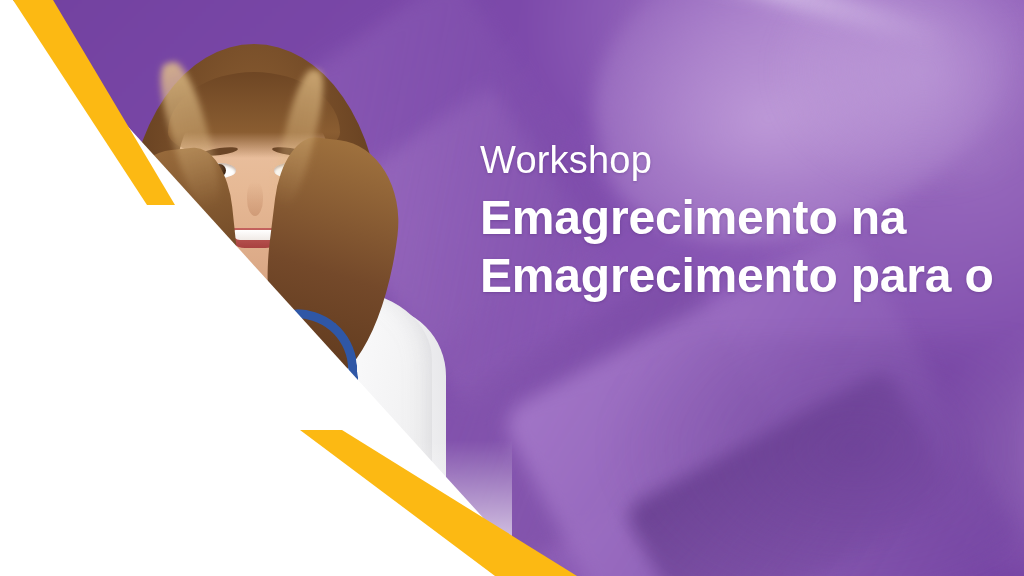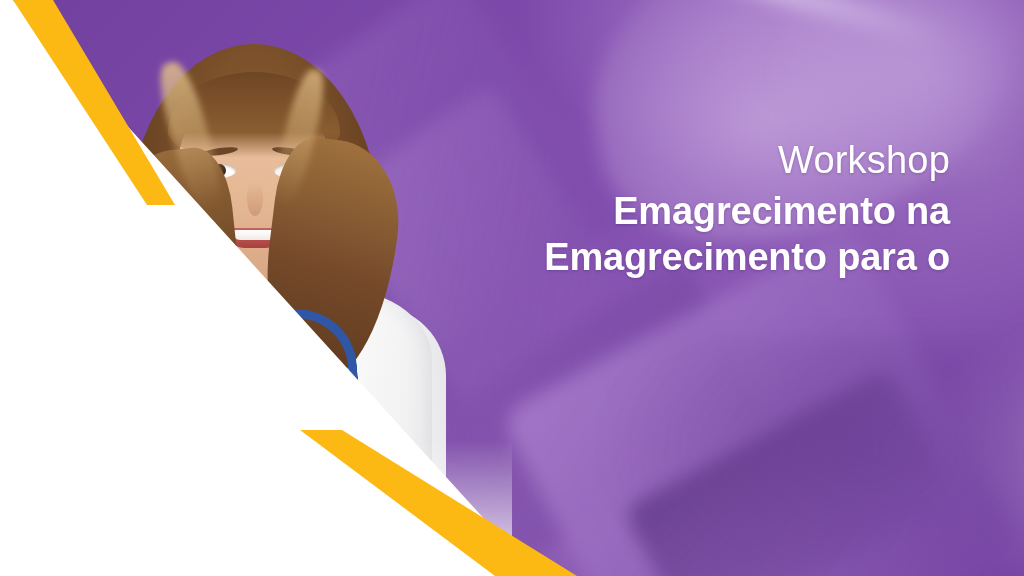--- a/index.html
+++ b/index.html
@@ -11,21 +11,20 @@
   body {
     font-family: "Liberation Sans", sans-serif;
   }
 
   #banner {
     position: relative;
     width: 1024px;
     height: 576px;
     overflow: hidden;
     background: #ffffff;
-    text-align: right;
   }
 
   
   .bg-photo {
     position: absolute;
     inset: 0;
     background-color: #7a46a8;
     overflow: hidden;
   }
   
@@ -335,21 +334,21 @@
     color: #ffffff;
     font-size: 38px;
     font-weight: 400;
     line-height: 1.08;
     letter-spacing: 0.2px;
     margin: 0 0 8px 0;
     text-shadow: 0 1px 3px rgba(60,28,95,0.28);
   }
   .headline {
     color: #ffffff;
-    font-size: 38px;
+    font-size: 48px;
     font-weight: 700;
     line-height: 1.2;
     letter-spacing: -0.2px;
     margin: 0;
     text-shadow: 0 1px 3px rgba(60,28,95,0.30);
   }
   .headline .hl-line { display: block; white-space: nowrap; }
 </style>
 </head>
 <body>

